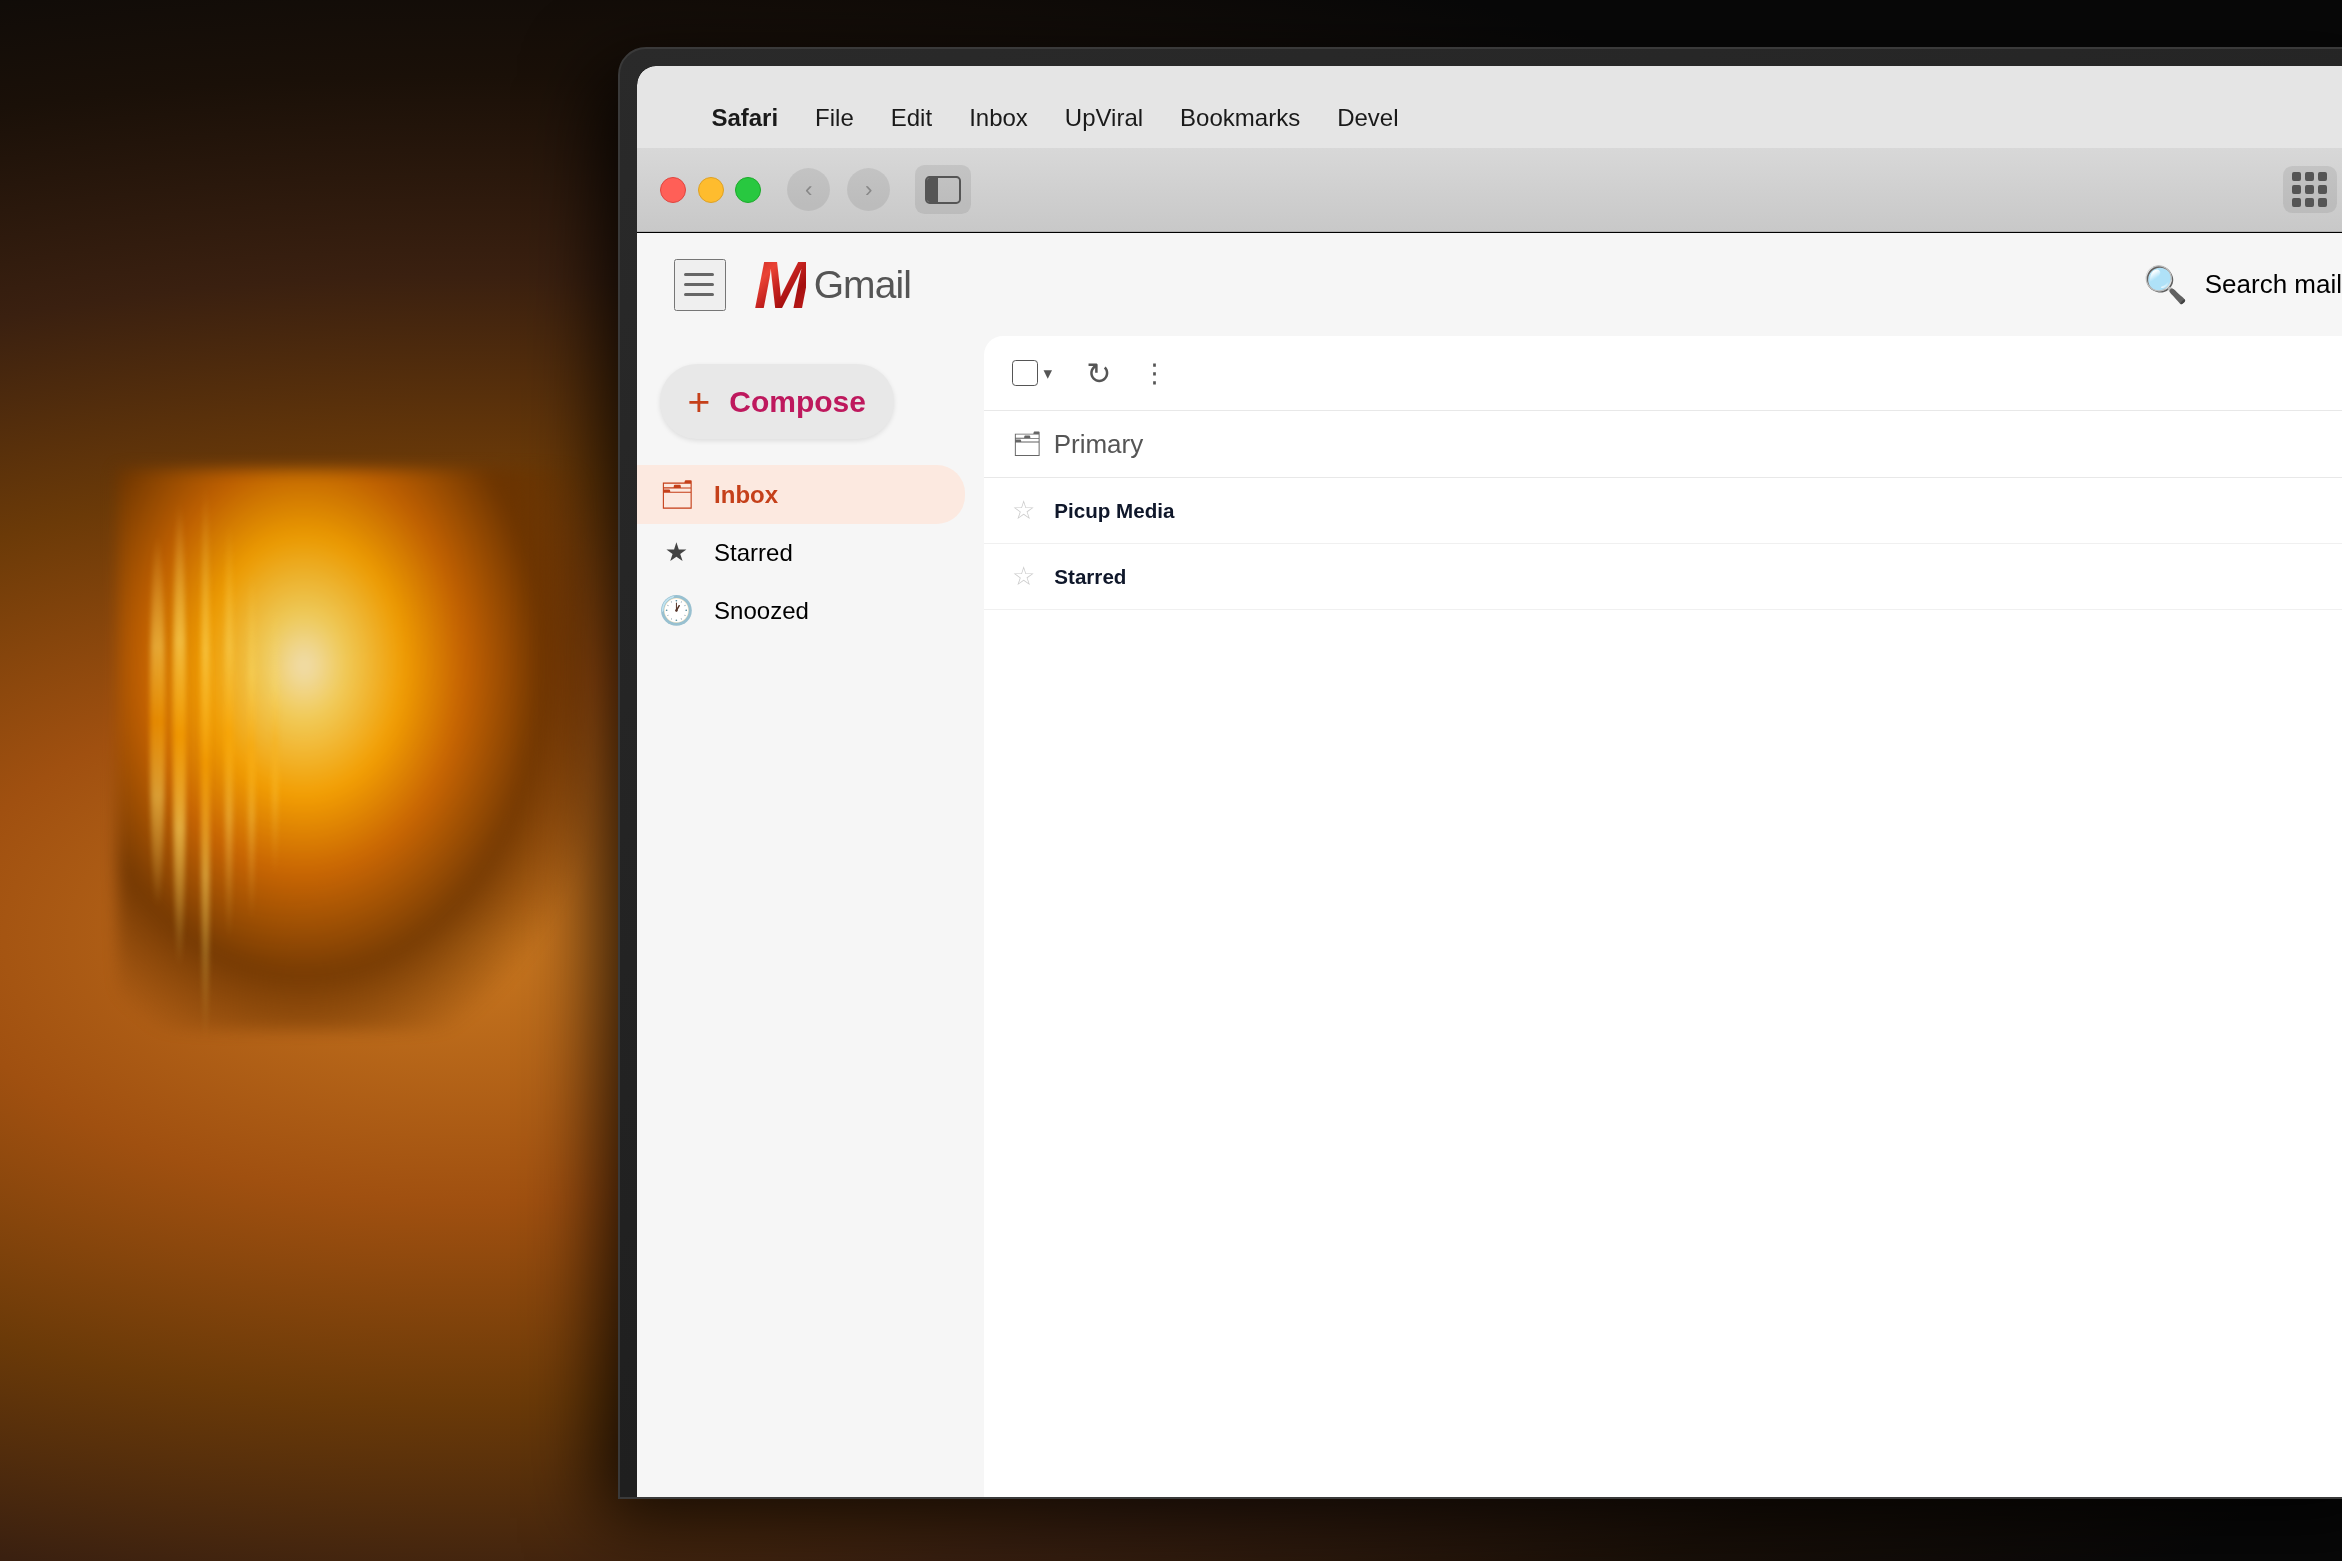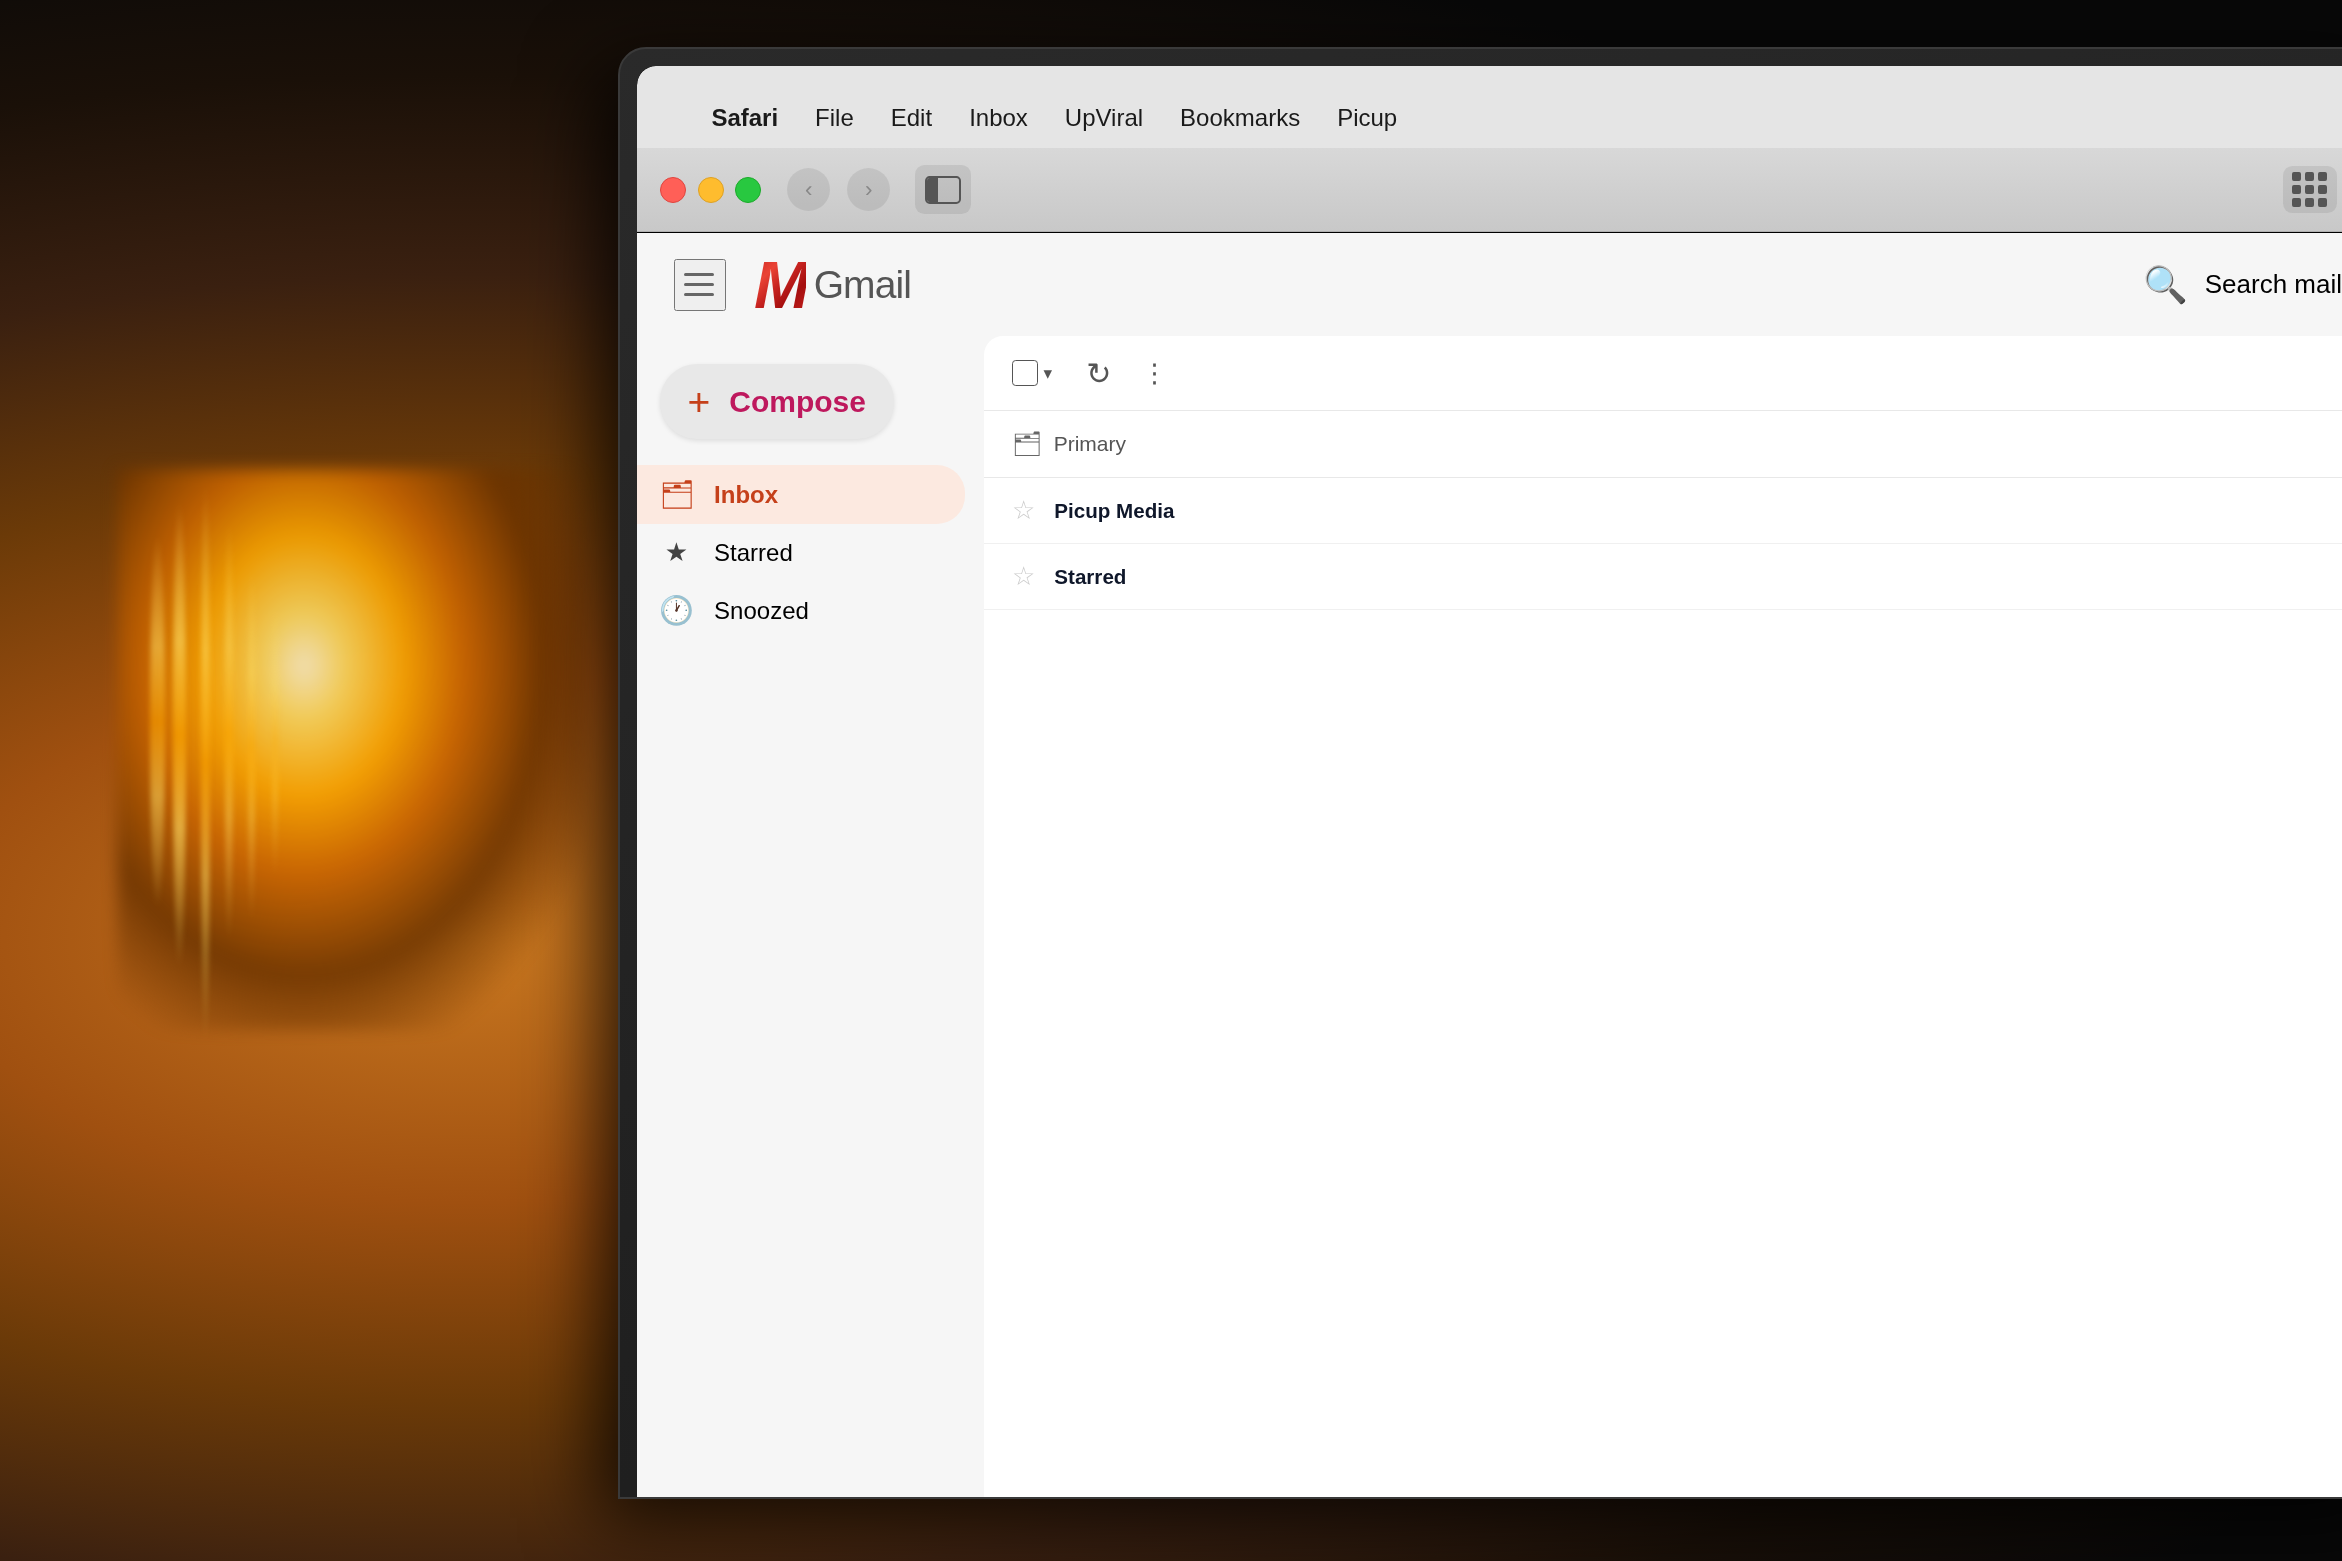--- a/index.html
+++ b/index.html
@@ -422,21 +422,21 @@
       padding: 7.5px 0;
       cursor: pointer;
     }
 
     .tab-icon {
       font-size: 24px;
       color: #666;
     }
 
     .tab-label {
-      font-size: 21px;
+      font-size: 26px;
       color: #555;
     }
 
     
     .email-row {
       display: flex;
       align-items: center;
       padding: 17px 28px;
       border-bottom: 0.9px solid #f0f0f0;
       gap: 19px;
@@ -494,21 +494,21 @@
   <div class="screen-bezel">
 
     <div class="macos-menubar">
       <span class="apple-logo"></span>
       <span class="menu-item bold">Safari</span>
       <span class="menu-item">File</span>
       <span class="menu-item">Edit</span>
       <span class="menu-item">Inbox</span>
       <span class="menu-item">UpViral</span>
       <span class="menu-item">Bookmarks</span>
-      <span class="menu-item">Picup</span>
+      <span class="menu-item">Devel</span>
     </div>
 
     <div class="safari-toolbar">
       <div class="traffic-lights">
         <span class="traffic-light tl-red"></span>
         <span class="traffic-light tl-yellow"></span>
         <span class="traffic-light tl-green"></span>
       </div>
       <button class="nav-btn">
         <span style="font-size:22.5px; color:#888;">‹</span>

